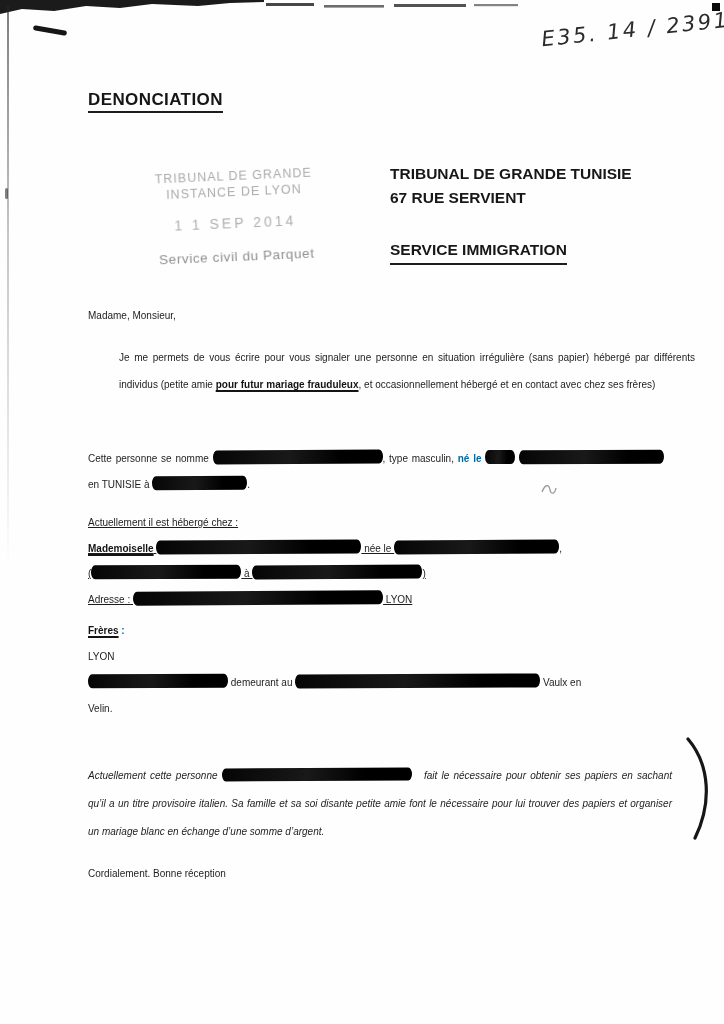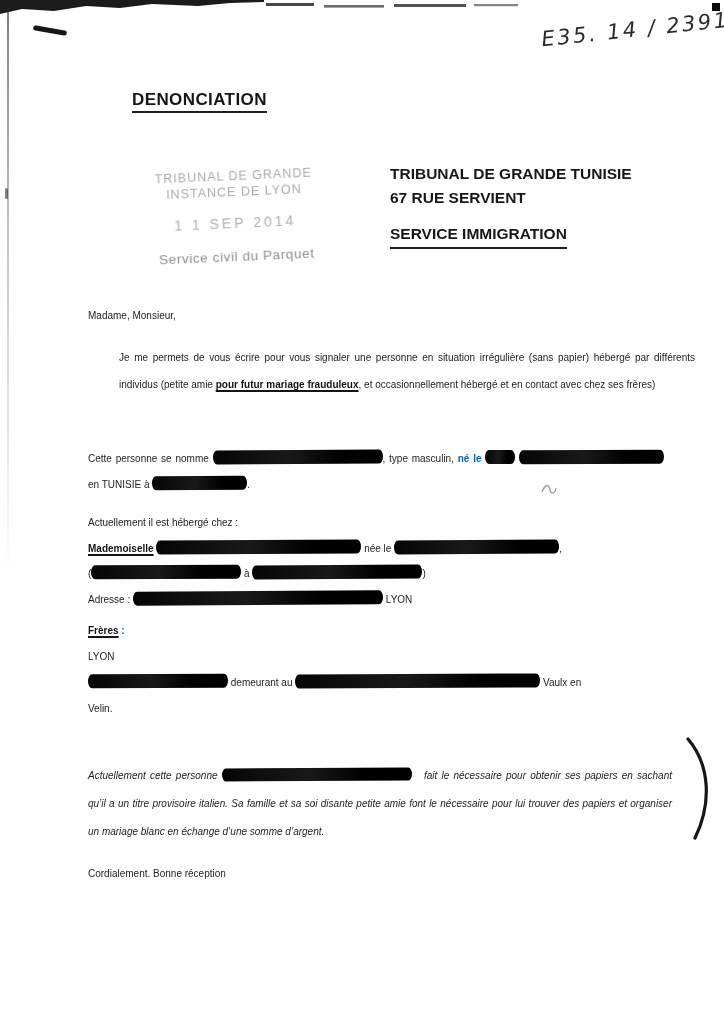--- a/index.html
+++ b/index.html
@@ -25,45 +25,45 @@
     left:541px;top:18px;width:180px;
     font-family:"DejaVu Sans",sans-serif;font-style:italic;
     font-size:21px;letter-spacing:2.5px;color:#2b2b2b;
     transform:rotate(-6deg);white-space:nowrap;
   }
 
   
   .doc-title{
     left:88px;top:90px;
     font-size:17px;font-weight:bold;letter-spacing:.4px;color:#161616;
-    border-bottom:2.2px solid #1d1d1d;padding-bottom:1px;margin-left:44px;
+    border-bottom:2.2px solid #1d1d1d;padding-bottom:1px;
   }
 
   
   .stamp{
     left:128px;top:168px;width:214px;text-align:center;
     transform:rotate(-2.5deg);
     color:#9a9ca0;filter:blur(.35px);
   }
   .stamp .l1,.stamp .l2{font-size:12.5px;letter-spacing:1px;line-height:16px;opacity:.85;}
   .stamp .date{margin-top:15px;font-size:14px;letter-spacing:3px;opacity:.8;}
   .stamp .svc{margin-top:18px;font-size:13.5px;letter-spacing:.6px;color:#87898d;opacity:.95;}
 
   
   .recipient{left:390px;top:162px;font-weight:bold;font-size:15.5px;line-height:23.5px;color:#171717;}
-  .recipient .svc{display:inline-block;margin-top:13px;border-bottom:2px solid #1d1d1d;padding-bottom:1px;}
+  .recipient .svc{display:inline-block;margin-top:29px;border-bottom:2px solid #1d1d1d;padding-bottom:1px;}
 
   
   .body-text{font-size:10px;line-height:27px;color:#1d1d1d;}
   .just{text-align:justify;}
   .salutation{left:88px;top:302px;}
   .p1{left:88px;top:344px;width:576px;margin-left:31px;}
   .p2{left:88px;top:446px;width:576px;line-height:26px;}
   .hosted{left:88px;top:510px;width:600px;line-height:25.5px;}
-  .hosted .line{white-space:nowrap;}
+  .hosted .line{white-space:nowrap;text-decoration:underline;}
   .brothers{left:88px;top:618px;width:610px;line-height:26px;}
   .brothers .line{white-space:nowrap;}
   .p3{left:88px;top:762px;width:584px;font-style:italic;line-height:28px;}
   .closing{left:88px;top:860px;}
 
   .bu{font-weight:bold;text-decoration:underline;text-decoration-thickness:1.6px;text-underline-offset:2px;color:#141414;}
   .bold{font-weight:bold;color:#0369a1;}
 
   
   .rd{

